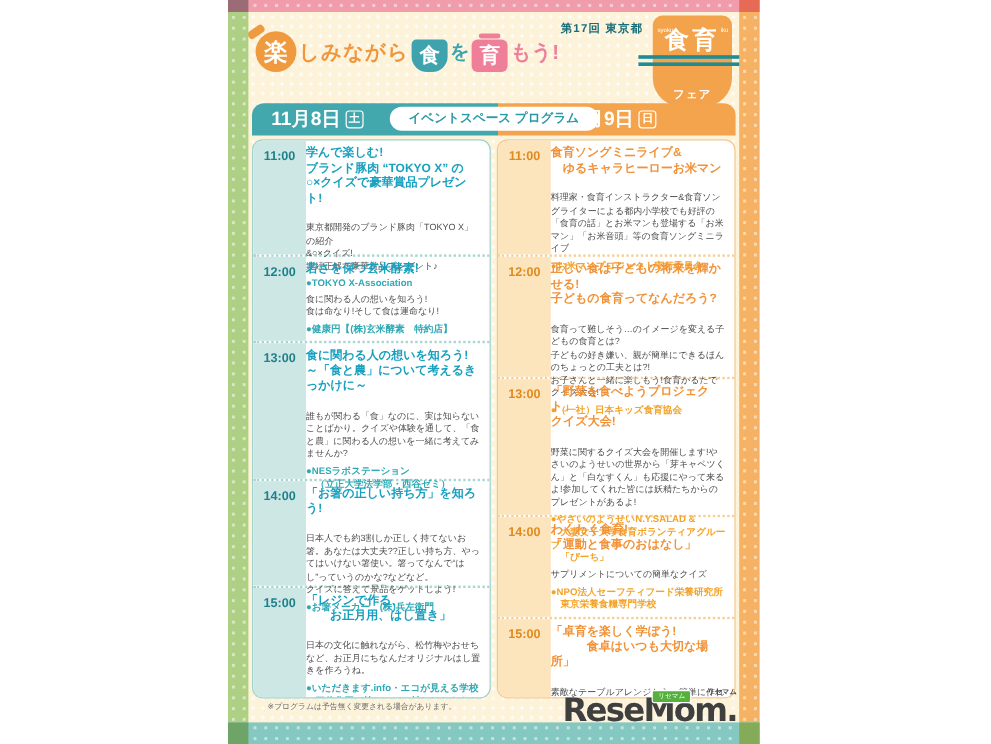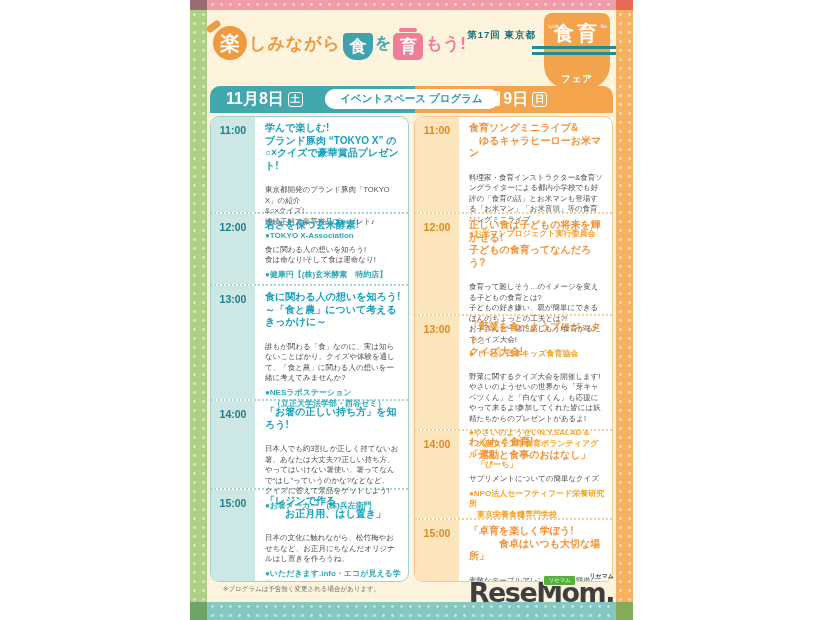--- a/index.html
+++ b/index.html
@@ -28,21 +28,21 @@
   .tagline{position:absolute;left:6px;top:16px;display:flex;align-items:center;gap:2px;}
   .tag-ic{position:relative;display:inline-flex;align-items:center;justify-content:center;color:#fff;font-weight:bold;}
   .icon-pan{width:34px;height:34px;border-radius:50%;background:#f09a3f;font-size:20px;}
   .icon-pan::before{content:"";position:absolute;left:-7px;top:-3px;width:15px;height:7px;background:#f09a3f;border-radius:3px;transform:rotate(-35deg);}
   .icon-bowl{width:30px;height:27px;border-radius:4px 4px 13px 13px;background:#3fa3ad;font-size:17px;margin-top:6px;}
   .icon-pot{width:30px;height:27px;border-radius:5px;background:#ef7e98;font-size:17px;margin-top:6px;}
   .icon-pot::before{content:"";position:absolute;top:-5px;left:6px;width:18px;height:4px;background:#ef7e98;border-radius:2px;}
   .t-orange{color:#f0963c;font-weight:bold;font-size:17px;letter-spacing:1px;font-family:Liberation Mono, monospace;}
   .t-teal{color:#3ba4ae;font-weight:bold;font-size:16px;}
   .t-pink{color:#ee7f9a;font-weight:bold;font-size:17px;}
-  .edition{position:absolute;right:80px;top:8px;color:#166e79;font-weight:bold;font-size:9.5px;letter-spacing:1px;margin-top:11px;}
+  .edition{position:absolute;right:80px;top:8px;color:#166e79;font-weight:bold;font-size:9.5px;letter-spacing:1px;}
   .logo{position:absolute;right:6px;top:3px;width:66px;height:76px;background:#f2a34c;border-radius:8px 8px 24px 24px;}
   .logo-title{margin-top:7px;text-align:center;color:#ffffff;font-weight:900;font-size:20px;letter-spacing:3px;}
   .chop{position:absolute;left:-12px;top:33px;width:86px;height:3px;background:#1f8b93;}
   .chop.c2{top:39px;}
   .logo-sub{position:absolute;bottom:3px;width:100%;text-align:center;color:#ffffff;font-weight:bold;font-size:9.5px;letter-spacing:1px;}
   .romaji{position:absolute;color:#ffffff;font-size:5px;}
   .romaji.r1{left:4px;top:10px;}
   .romaji.r2{right:3px;top:10px;}
 
   
@@ -58,21 +58,21 @@
   .panel{flex:1;background:#ffffff;border-radius:9px;overflow:hidden;display:flex;flex-direction:column;}
   .panel.tealp{border:1px solid #9fd2ce;}
   .panel.orangep{border:1px solid #f3c78f;}
   .row{display:flex;}
   .panel.tealp .row{border-bottom:2px dotted #a8d6d1;}
   .panel.orangep .row{border-bottom:2px dotted #f4cf9a;}
   .row.last{border-bottom:none;flex:1;}
   .time{width:44px;flex:0 0 44px;font-weight:bold;font-size:10.5px;padding-top:7px;text-align:center;}
   .panel.tealp .time{background:#cde8e4;color:#1f7f8a;}
   .panel.orangep .time{background:#fce4bd;color:#e08a1e;}
-  .cell{flex:1;padding:5px 7px 4px 10px;}
+  .cell{flex:1;padding:5px 7px 4px 0;}
   .etitle{font-weight:bold;font-size:10px;line-height:1.25;white-space:pre-line;}
   .panel.tealp .etitle{color:#18a0bf;}
   .panel.orangep .etitle{color:#f29238;}
   .edesc{font-size:7.5px;color:#4d4d4d;line-height:1.4;margin-top:13px;white-space:pre-line;}
   .eorg{font-size:8px;font-weight:bold;line-height:1.35;margin-top:4px;white-space:pre-line;}
   .panel.tealp .eorg{color:#2fa9b4;}
   .panel.orangep .eorg{color:#f4a328;}
 
   
   .footnote{position:absolute;left:16px;bottom:8px;font-size:6.5px;color:#6b6b6b;}

